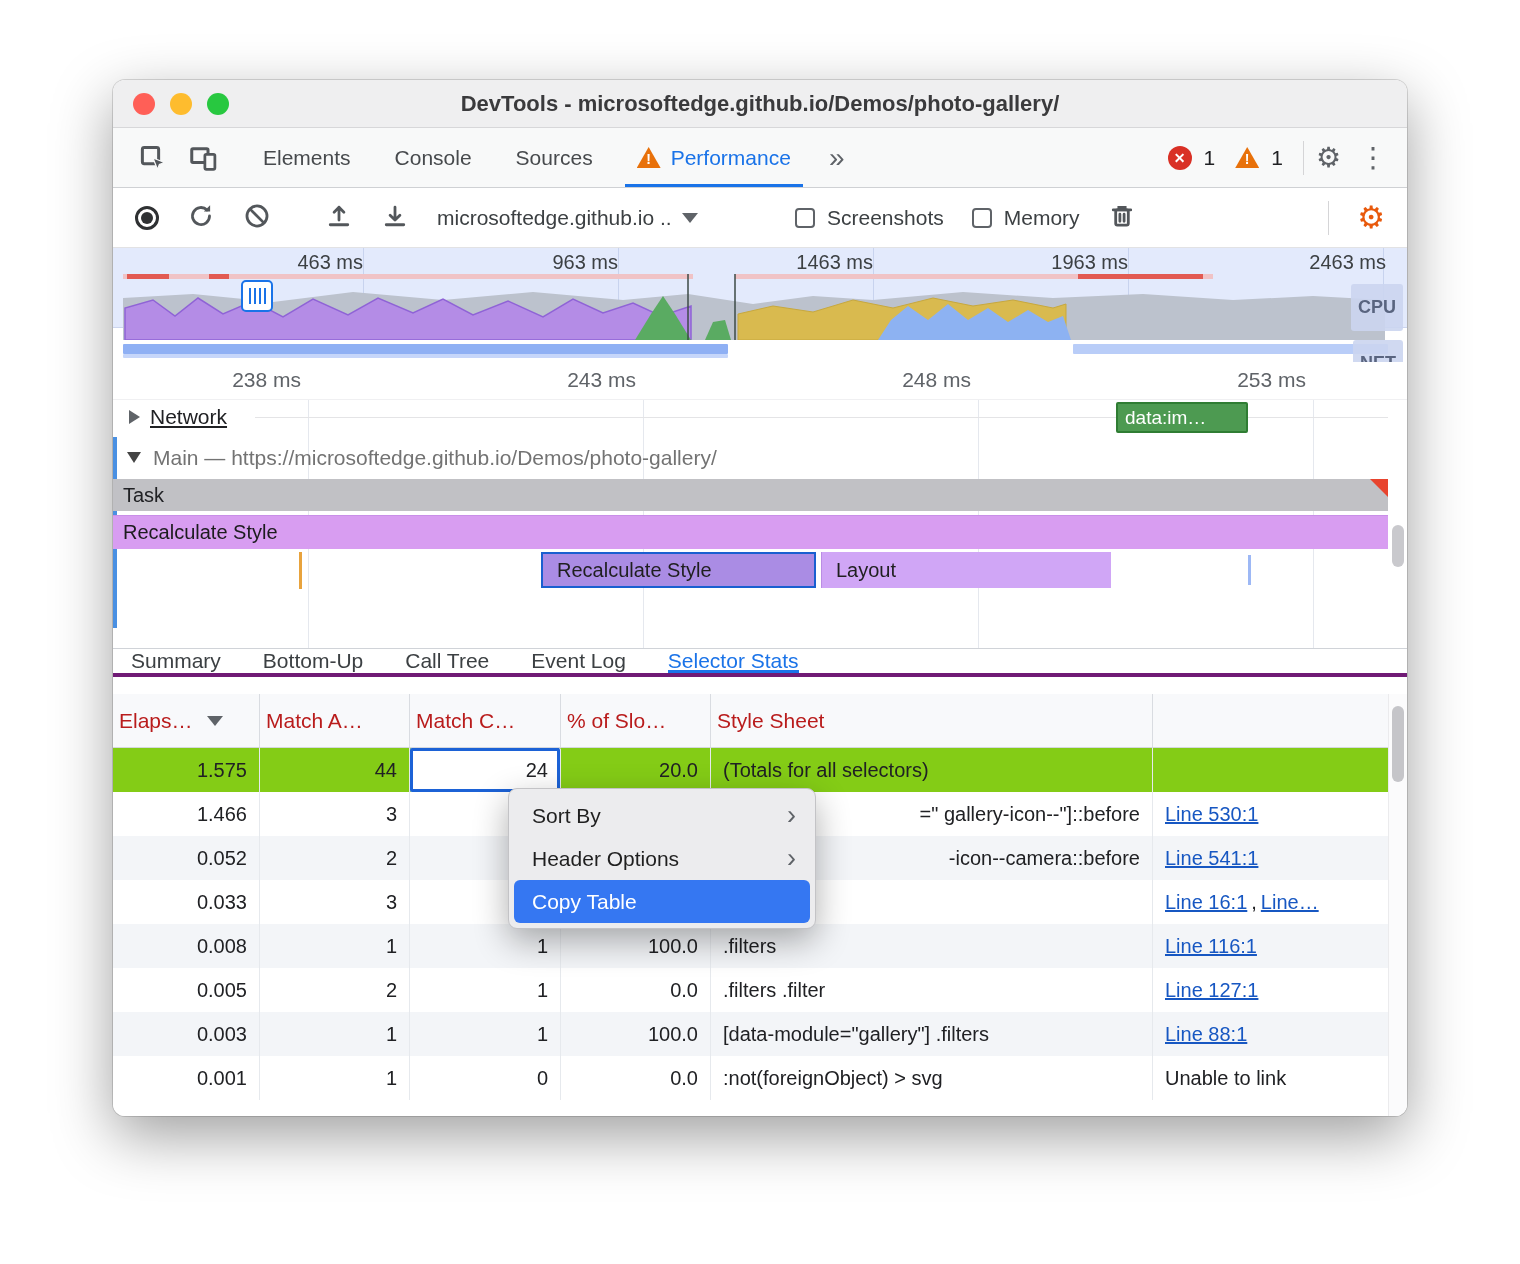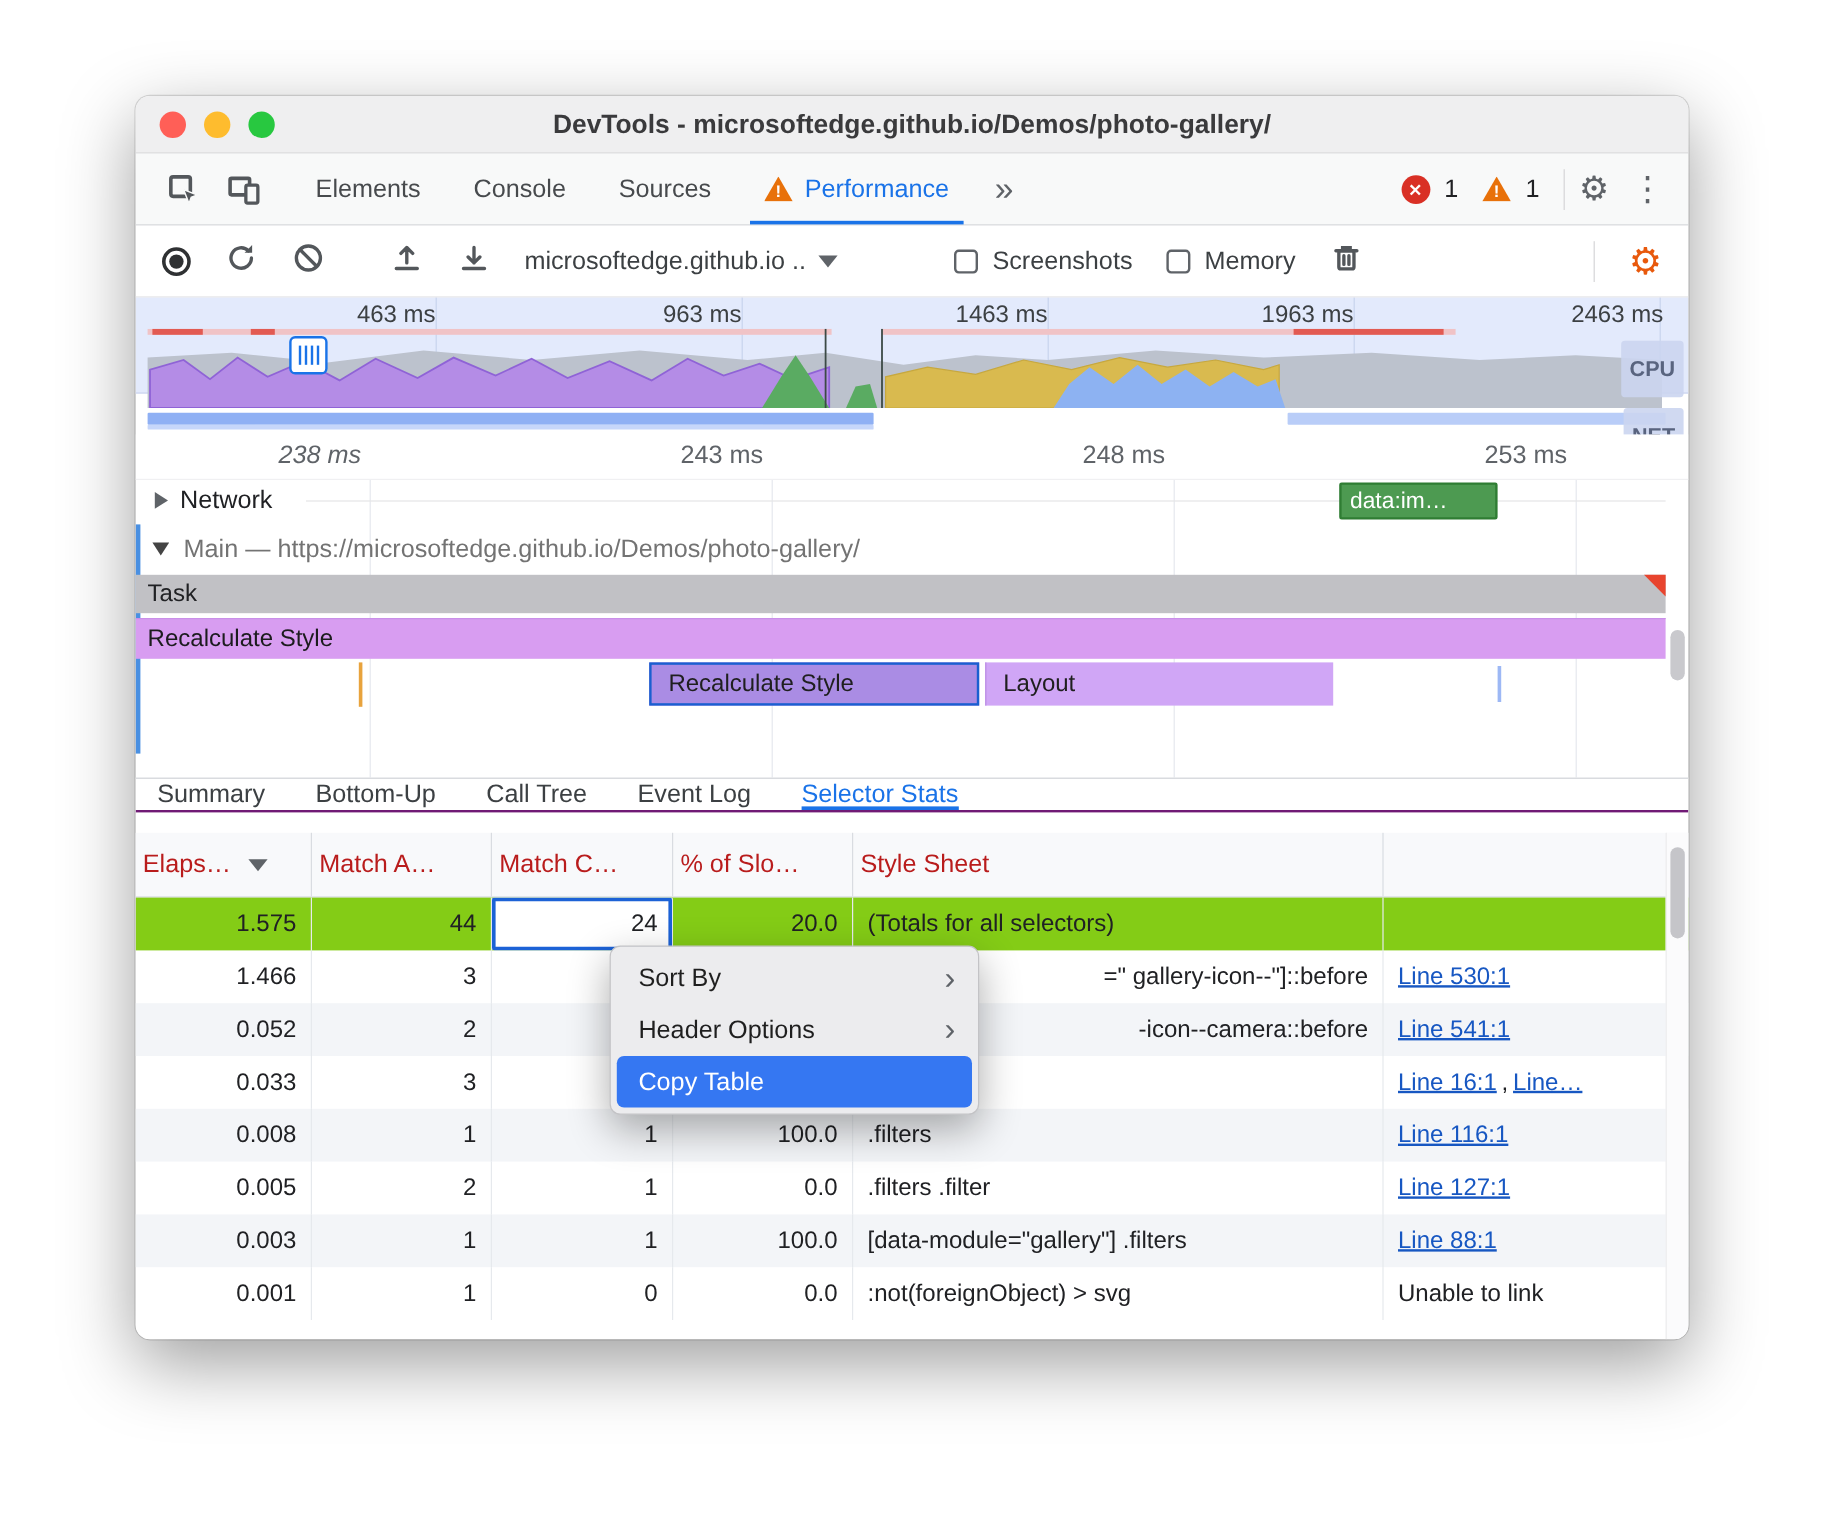--- a/index.html
+++ b/index.html
@@ -62,21 +62,21 @@
   .ov-handle i { width:2px; height:16px; background:#1a73e8; }
 
   
   .ruler { position:absolute; top:282px; left:0; right:0; height:38px; background:#fff; border-bottom:1px solid #f0f0f2; }
   .ruler-label { position:absolute; top:6px; width:110px; text-align:right; font-size:21px; color:#5f6368; }
   .grid-v { position:absolute; top:320px; height:248px; width:1px; background:#e5e8ee; z-index:0; }
 
   .tracks { position:absolute; top:320px; left:0; right:0; height:248px; z-index:1; }
   .track-accent { position:absolute; left:0; top:37px; width:4px; height:191px; background:#4a90e2; }
   .net-row { position:absolute; top:0; left:0; right:19px; height:36px; }
-  .net-label { position:absolute; left:16px; top:5px; display:flex; align-items:center; gap:10px; font-size:21px; color:#202124; }
+  .net-label { position:absolute; left:16px; top:5px; display:flex; align-items:center; gap:10px; font-size:21px; color:#202124;text-decoration:underline; }
   .tri-right { width:0; height:0; border-left:11px solid #5f6368; border-top:7px solid transparent; border-bottom:7px solid transparent; }
   .net-line { position:absolute; left:142px; right:0; top:17px; height:1px; background:#e4e4e6; }
   .net-chip { position:absolute; left:1003px; top:2px; width:132px; height:31px; background:#4d9a51; border:2px solid #2f7d33;
               border-radius:2px; color:#fff; font-size:19px; display:flex; align-items:center; padding-left:7px;
               overflow:hidden; white-space:nowrap; }
   .main-row { position:absolute; top:38px; left:0; right:19px; height:39px; display:flex; align-items:center; gap:12px;
               padding-left:14px; font-size:21px; color:#737373; }
   .tri-down { width:0; height:0; border-top:11px solid #444; border-left:7px solid transparent; border-right:7px solid transparent; }
   .task-bar { position:absolute; top:79px; left:0; right:19px; height:32px; background:#c1c1c5; color:#202124;
               font-size:20px; display:flex; align-items:center; padding-left:10px; }
@@ -87,21 +87,21 @@
   .tick-amber { position:absolute; left:186px; top:0; width:3px; height:37px; background:#e8a33d; }
   .tick-blue { position:absolute; left:1135px; top:3px; width:3px; height:30px; background:#9db8f5; }
   .evt-selected { position:absolute; left:428px; top:0; width:275px; height:36px; background:#aa8ce4;
                   border:2px solid #1a5fd0; color:#1f1f1f; font-size:20px; display:flex; align-items:center; padding-left:14px; }
   .evt-layout { position:absolute; left:708px; top:0; width:290px; height:36px; background:#d0a6f6; border-left:1px solid #ba8de4;
                 color:#1f1f1f; font-size:20px; display:flex; align-items:center; padding-left:14px; }
   .tracks-thumb { position:absolute; right:3px; top:125px; width:12px; height:42px; background:#c9c9cd; border-radius:6px; }
 
   
   .btabs { position:absolute; top:568px; left:0; right:0; height:29px; background:#fff; border-top:1px solid #d0d3d8;
-           border-bottom:2px solid #701a75; display:flex; align-items:stretch; gap:42px; padding-left:18px; }
+           border-bottom:4px solid #701a75; display:flex; align-items:stretch; gap:42px; padding-left:18px; }
   .btab { display:flex; align-items:center; font-size:21px; color:#3c4043; position:relative; }
   .btab.active { color:#1a73e8; }
   .btab.active::after { content:""; position:absolute; left:0; right:0; bottom:0; height:3px; background:#1a73e8; }
 
   
   .dtable { position:absolute; top:614px; left:0; right:0; bottom:0; background:#fff; }
   .thead, .trow { display:grid; grid-template-columns:147px 150px 151px 150px 442px 1fr; }
   .thead { height:54px; background:#f8f9fb; border-bottom:1px solid #d5d8dd; }
   .th { display:flex; align-items:center; gap:14px; padding:0 6px; font-size:21px; color:#b91c1c; border-right:1px solid #d9dce1; }
   .sort-arrow { width:0; height:0; border-left:8px solid transparent; border-right:8px solid transparent; border-top:10px solid #5f6368; }
@@ -264,21 +264,21 @@
         <i></i>
         <i></i>
         <i></i>
         <i></i>
       </div>
     <span class="side-tag" style="top:36px">CPU</span>
     <span class="side-tag" style="top:92px">NET</span>
   </div>
 
   <div class="ruler">
-      <span class="ruler-label" style="left: 78px; font-style: italic;">238 ms</span>
+      <span class="ruler-label" style="left: 78px;">238 ms</span>
       <span class="ruler-label" style="left: 413px;">243 ms</span>
       <span class="ruler-label" style="left: 748px;">248 ms</span>
       <span class="ruler-label" style="left: 1083px;">253 ms</span>
     </div>
   <div class="grid-v" style="left:195px"></div>
   <div class="grid-v" style="left:530px"></div>
   <div class="grid-v" style="left:865px"></div>
   <div class="grid-v" style="left:1200px"></div>
 
   <div class="tracks">

